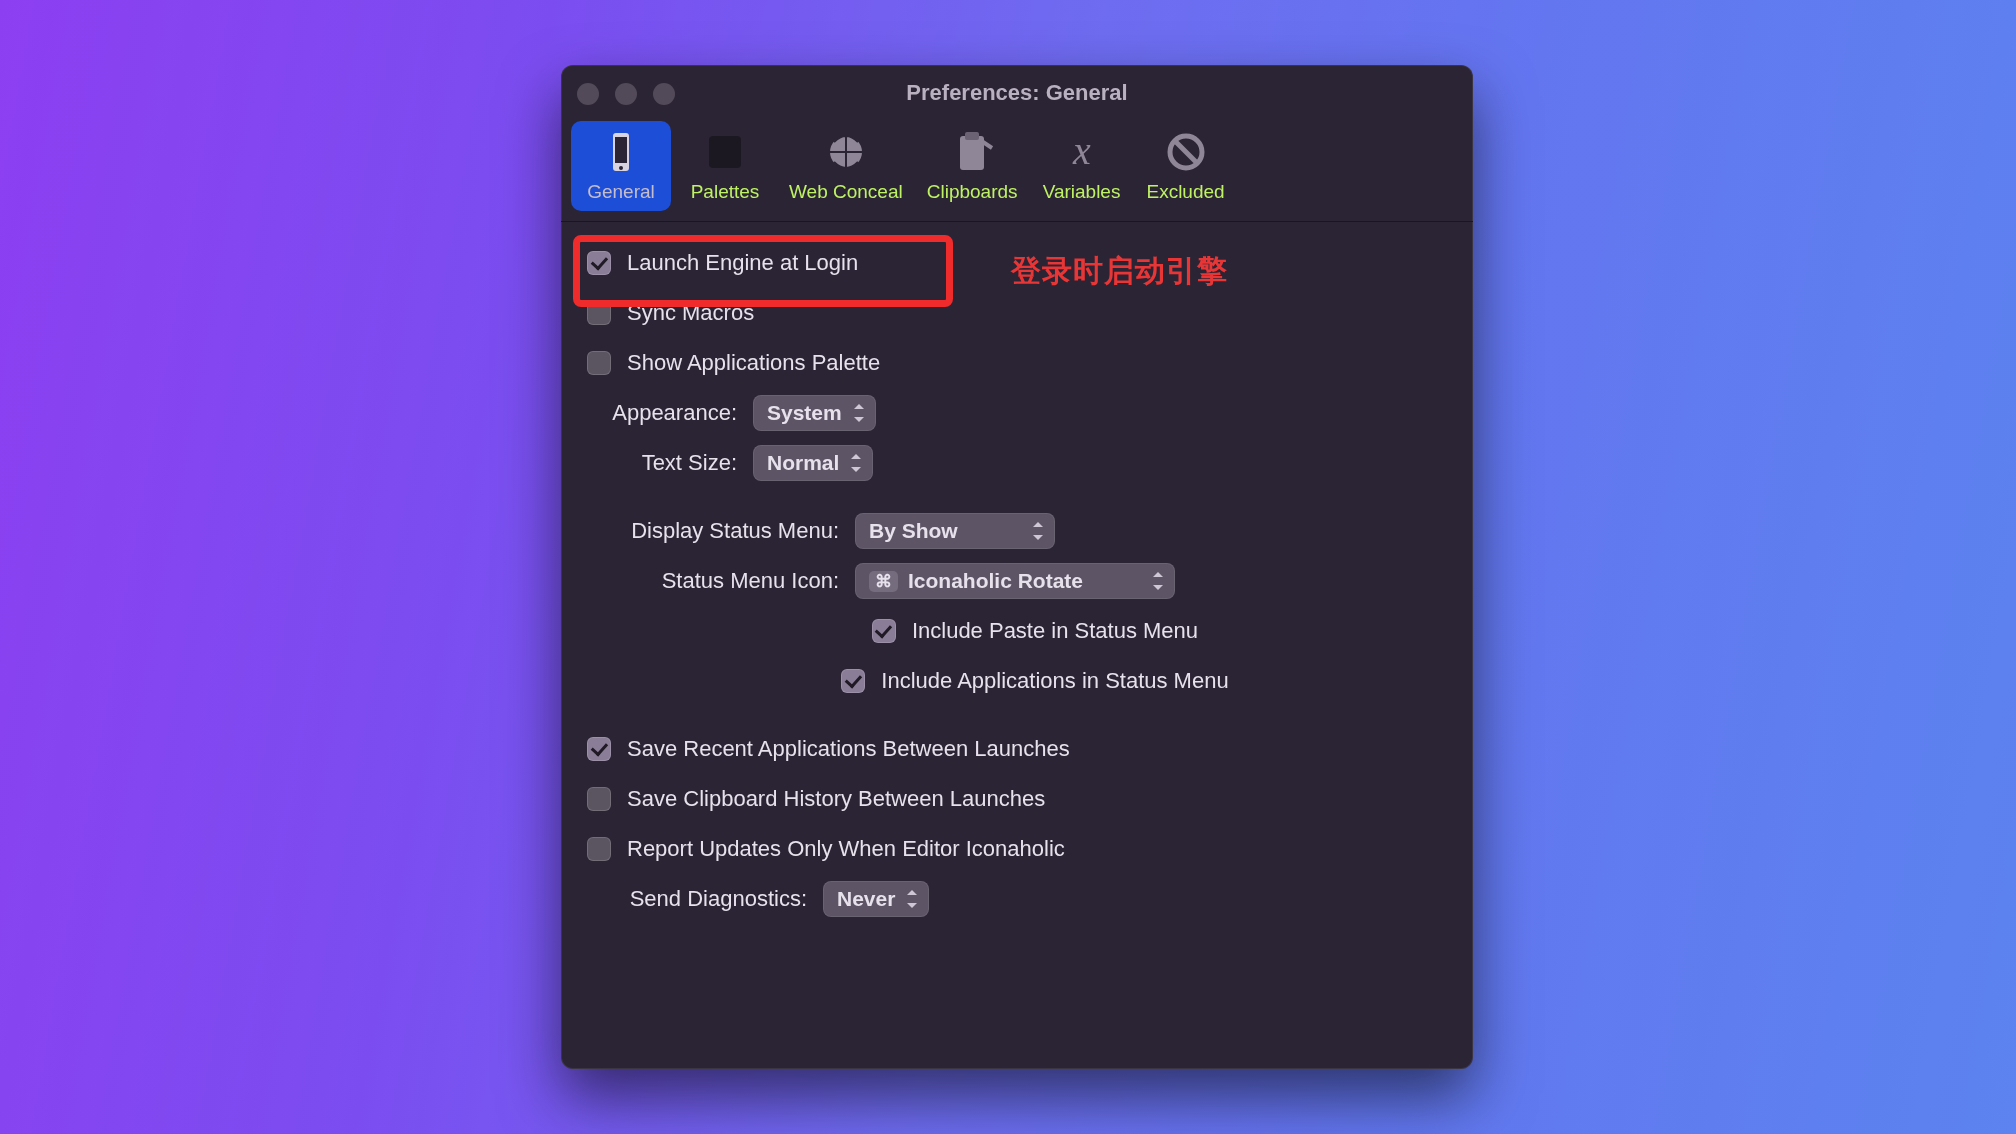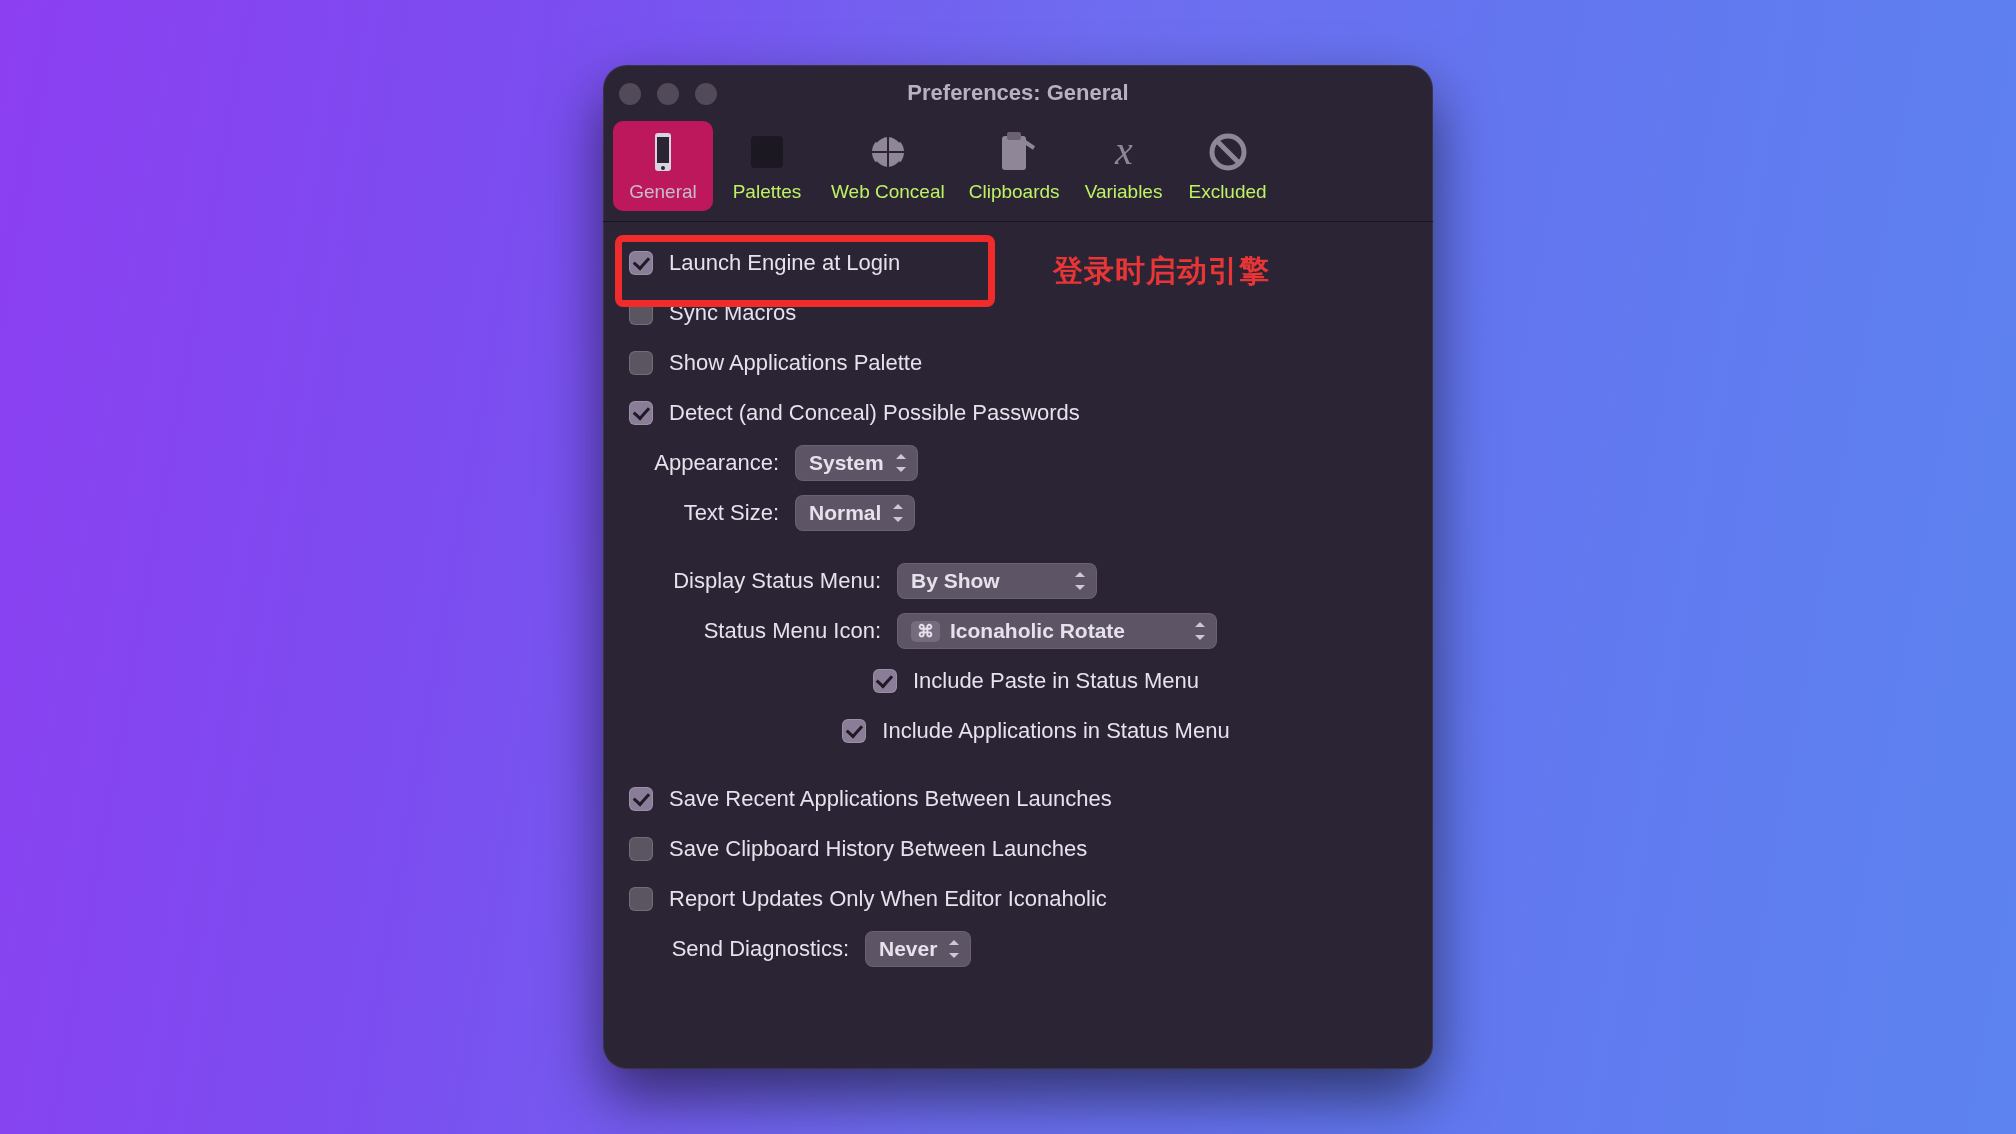--- a/index.html
+++ b/index.html
@@ -7,26 +7,26 @@
   body {
     font-family: -apple-system, BlinkMacSystemFont, "Helvetica Neue", Arial, sans-serif;
     background: linear-gradient(100deg, #8c3ff1 0%, #7b4df0 25%, #6e6cf0 50%, #6376f0 70%, #5c83ef 100%);
     width: 2016px;
     height: 1134px;
     position: relative;
     -webkit-font-smoothing: antialiased;
   }
   .window {
     position: absolute;
-    left: 603px;
+    left: 561px;
     top: 65px;
-    width: 830px;
+    width: 912px;
     height: 1004px;
     background: #2b2434;
-    border-radius: 24px;
+    border-radius: 12px;
     box-shadow: 0 28px 60px rgba(0,0,0,0.55), 0 0 0 1px rgba(255,255,255,0.08) inset;
     overflow: hidden;
   }
   .titlebar {
     position: relative;
     height: 56px;
     display: flex;
     align-items: center;
     justify-content: center;
   }
@@ -57,21 +57,21 @@
     display: flex;
     flex-direction: column;
     align-items: center;
     justify-content: flex-end;
     padding: 6px 10px 8px 10px;
     border-radius: 10px;
     min-width: 100px;
     cursor: default;
   }
   .tabbtn.sel {
-    background: #be185d;
+    background: #1d4ed8;
   }
   .tabbtn .iconwrap {
     height: 50px;
     display: flex;
     align-items: center;
     justify-content: center;
   }
   .tabbtn .lbl {
     font-size: 19px;
     color: #bef264;
@@ -254,24 +254,20 @@
     <div class="row">
       <div class="chk"></div>
       <span>Sync Macros</span>
     </div>
 
     <div class="row">
       <div class="chk"></div>
       <span>Show Applications Palette</span>
     </div>
 
-    <div class="row">
-      <div class="chk on"></div>
-      <span>Detect (and Conceal) Possible Passwords</span>
-    </div>
 
     <div class="row">
       <span class="rlabel" style="width:150px">Appearance:</span>
       <div class="sel-pop">
         <span>System</span>
         <span class="arrows"></span>
       </div>
     </div>
 
     <div class="row">

